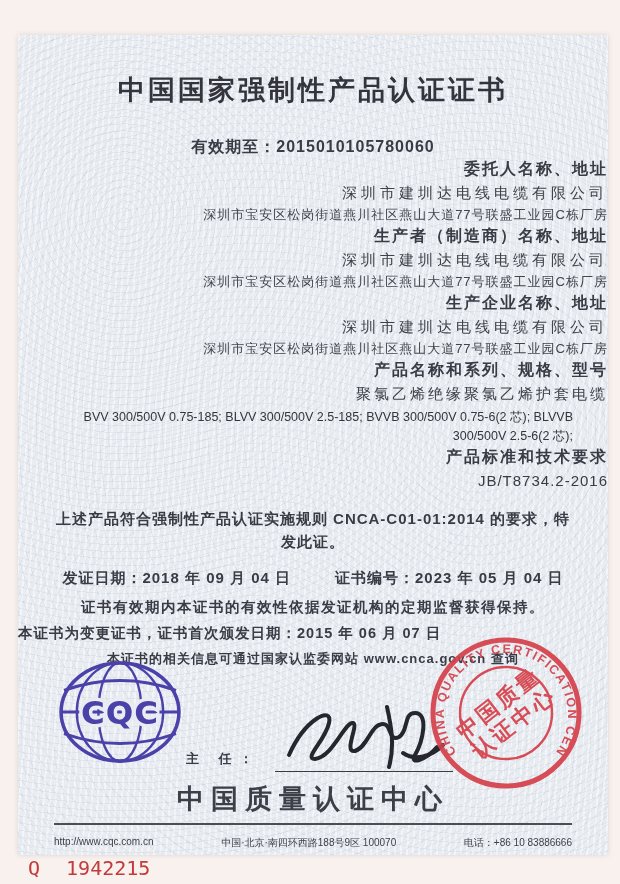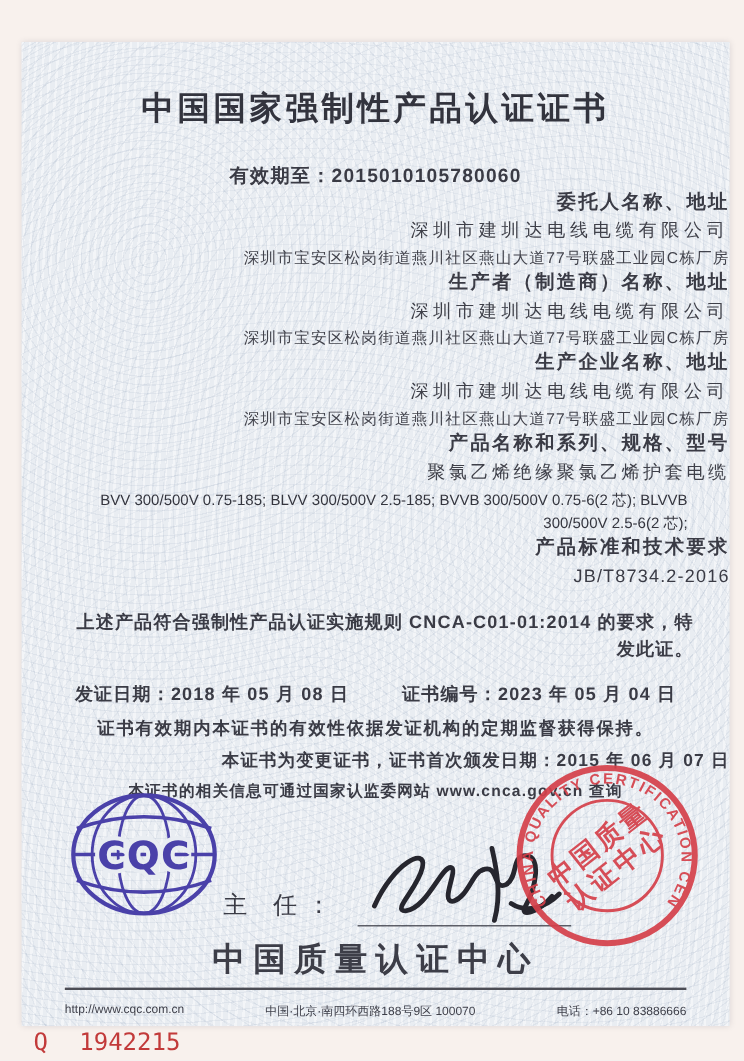--- a/index.html
+++ b/index.html
@@ -31,28 +31,28 @@
     font-family:"DejaVu Sans",sans-serif;
   }
   .title{font-size:27px;font-weight:700;letter-spacing:3px;color:#33343e;}
   .cert-no{margin-top:10px;text-align:center;font-size:16px;font-weight:700;letter-spacing:1px;}
   .section{margin-top:1px;text-align:right;}
   .sec-heading{font-size:16px;font-weight:700;letter-spacing:2px;line-height:20px;}
   .sec-line1{font-size:15px;letter-spacing:4px;line-height:24px;margin-top:2px;color:#3f4049;}
   .sec-line2{font-size:13px;letter-spacing:1px;line-height:20px;color:#42434c;}
   .spec-line{font-size:12.5px;line-height:19px;max-width:520px;margin:2px auto 0;color:#34353e;letter-spacing:0;}
   .std-line{font-size:15px;line-height:24px;margin-top:2px;letter-spacing:1px;}
-  .compliance{margin:14px 30px 16px;text-align:right;font-size:15px;font-weight:700;line-height:23px;letter-spacing:1px;}
+  .compliance{margin:14px 30px 16px;text-align:center;font-size:15px;font-weight:700;line-height:23px;letter-spacing:1px;}
   .dates{display:flex;justify-content:center;gap:44px;margin-top:9px;font-size:15px;font-weight:700;letter-spacing:1px;}
   .stmt1{margin-top:10px;text-align:center;font-size:14.5px;font-weight:700;letter-spacing:1.5px;}
-  .stmt2{margin-top:7px;text-align:right;font-size:14.5px;font-weight:700;letter-spacing:1px;}
+  .stmt2{margin-top:7px;text-align:left;font-size:14.5px;font-weight:700;letter-spacing:1px;}
   .stmt3{margin-top:7px;text-align:center;font-size:13px;font-weight:700;letter-spacing:1px;}
   .cqc-logo{position:absolute;left:38px;top:622px;width:128px;height:110px;}
   .director{position:absolute;left:168px;top:662px;display:flex;align-items:flex-end;gap:14px;}
-  .director-label{font-size:20px;font-weight:400;letter-spacing:8px;padding-bottom:4px;white-space:nowrap;}
+  .director-label{font-size:13px;font-weight:700;letter-spacing:8px;padding-bottom:4px;white-space:nowrap;}
   .sig-block{width:178px;position:relative;border-bottom:1.5px solid #3a3b45;height:74px;}
   .sig-block svg{position:absolute;left:0;bottom:-6px;}
   .stamp{position:absolute;left:408px;top:598px;width:160px;height:160px;opacity:0.92;}
   .org-name{position:absolute;top:746px;left:0;width:100%;text-align:center;font-size:27px;font-weight:600;letter-spacing:7px;color:#3d3e48;}
   .footer{position:absolute;top:788px;left:36px;right:36px;border-top:2px solid #4c4d55;padding-top:11px;display:flex;justify-content:space-between;align-items:flex-start;font-size:10px;color:#3d3e48;}
   .serial{position:absolute;left:28px;top:856px;color:#c23a3a;font-family:"DejaVu Sans Mono","Liberation Mono",monospace;font-size:20px;display:flex;gap:26px;}
 </style>
 </head>
 <body>
 
@@ -89,21 +89,21 @@
   </div>
 
   <div class="section">
     <div class="sec-heading">产品标准和技术要求</div>
     <div class="std-line">JB/T8734.2-2016</div>
   </div>
 
   <div class="compliance">上述产品符合强制性产品认证实施规则 CNCA-C01-01:2014 的要求，特发此证。</div>
 
   <div class="dates">
-    <div><span>发证日期：</span><span>2018 年 05 月 08 日</span></div>
+    <div><span>发证日期：</span><span>2018 年 09 月 04 日</span></div>
     <div><span>证书编号：</span><span>2023 年 05 月 04 日</span></div>
   </div>
 
   <div class="stmt1">证书有效期内本证书的有效性依据发证机构的定期监督获得保持。</div>
   <div class="stmt2">本证书为变更证书，证书首次颁发日期：2015 年 06 月 07 日</div>
   <div class="stmt3">本证书的相关信息可通过国家认监委网站 www.cnca.gov.cn 查询</div>
 
   <svg class="cqc-logo" viewBox="0 0 130 112">
     <g fill="none" stroke="#4a41a9" stroke-width="3">
       <ellipse cx="65" cy="56" rx="60" ry="50" stroke-width="3.6"></ellipse>

